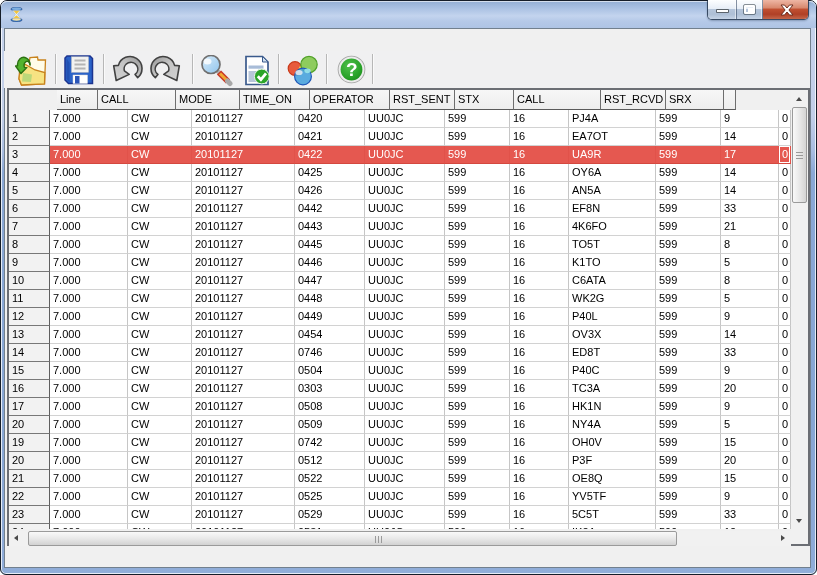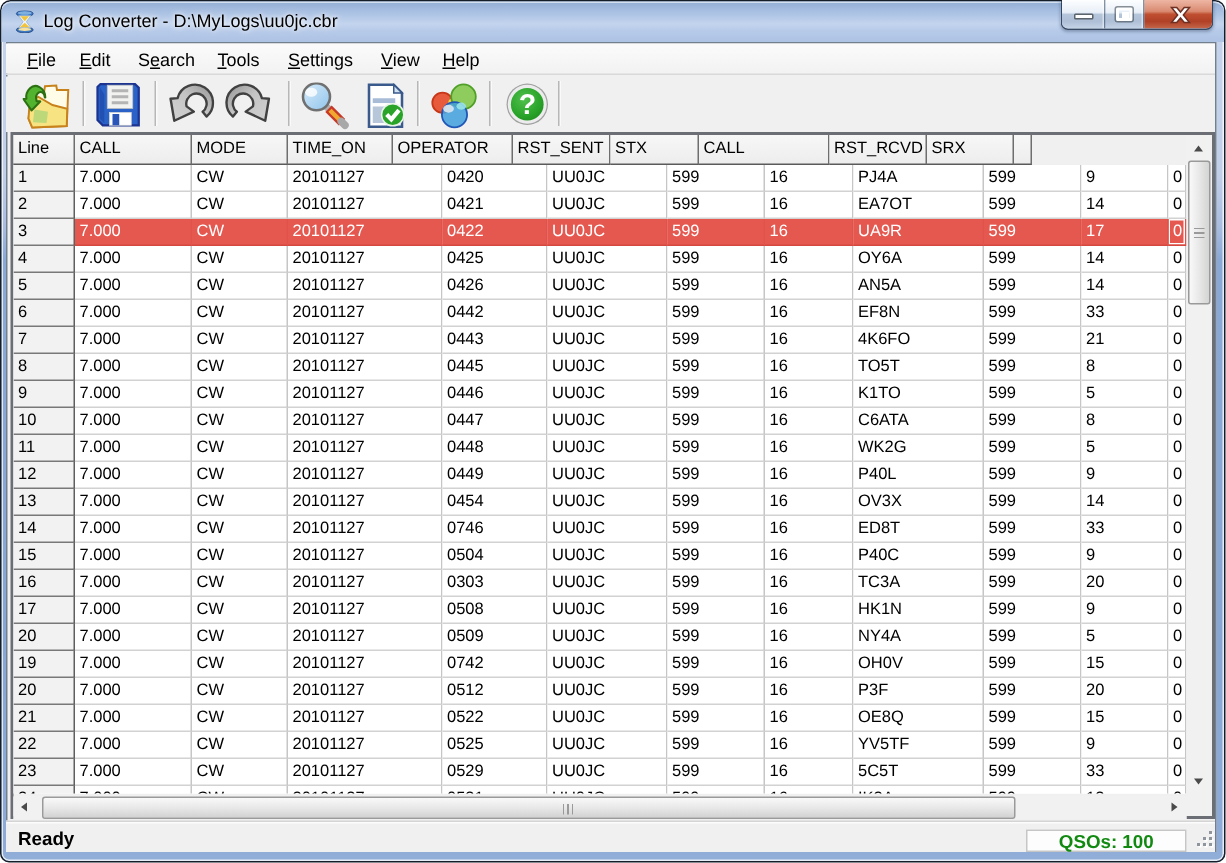--- a/index.html
+++ b/index.html
@@ -46,21 +46,21 @@
   font-size:12px; color:#000; }
 .mi { position:absolute; top:4px; }
 .mi u { text-decoration:underline; }
 
 #toolbar { position:absolute; left:4px; top:51px; width:806px; height:37px; background:#f0f0f1; }
 .tbi { position:absolute; top:4px; }
 .tsep { position:absolute; top:3px; width:1px; height:30px; background:#b7b7b7; box-shadow:1px 0 0 #fafafa; }
 
 #grid { position:absolute; left:7px; top:88px; width:803px; height:458px; background:#f0f0f0;
   border:2px solid #6b6e74; }
-#ghead { position:absolute; left:0; top:0; height:20px; display:flex; }
+#ghead { position:absolute; left:0; top:0; height:20px; display:flex;padding-left:48px; }
 .hc { height:20px; background:linear-gradient(180deg,#f7f7f7 0%,#f1f1f1 60%,#ededed 100%);
   border-right:1px solid #6e6e6e; border-bottom:1px solid #5a5a5a;
   font-size:11px; color:#000; padding-left:3px; line-height:19px; white-space:nowrap; overflow:hidden; }
 #gbody { position:absolute; left:0; top:20px; width:782px; height:419px; overflow:hidden; background:#fff; }
 .row { display:flex; height:18px; }
 .c { height:18px; background:#fff; border-right:1px solid #c6c6c6; border-bottom:1px solid #d2d2d2;
   font-size:11px; color:#000; padding-left:3px; line-height:17px; white-space:nowrap; overflow:hidden; }
 .c.lc { background:#f2f2f2; border-right:1px solid #5f5f5f; border-bottom:1px solid #787878; }
 .row.red .c { background:#e55850; color:#fff; border-right-color:#e1524a; border-bottom-color:#d4483f; }
 .row.red .c.lc { background:#f2f2f2; color:#000; border-right:1px solid #5f5f5f; border-bottom:1px solid #787878; }
@@ -98,44 +98,34 @@
 <div id="titlebar"></div>
 <svg id="apicon" viewBox="0 0 13 15">
   <ellipse cx="6.5" cy="2.1" rx="5.6" ry="2" fill="#3a78c4" stroke="#1c3e77" stroke-width="0.5"></ellipse>
   <ellipse cx="6.5" cy="1.7" rx="4.6" ry="1.2" fill="#7fb0e0"></ellipse>
   <ellipse cx="6.5" cy="12.9" rx="5.6" ry="2" fill="#3a78c4" stroke="#1c3e77" stroke-width="0.5"></ellipse>
   <path d="M2.4 3.5 L10.6 3.5 L7.6 7.5 L10.6 11.5 L2.4 11.5 L5.4 7.5 Z" fill="#eef4fa" stroke="#9ab4d0" stroke-width="0.6"></path>
   <path d="M3.6 3.8 L9.4 3.8 L6.5 7.2 Z" fill="#f2c43c"></path>
   <path d="M6.5 8.2 L9.8 11.2 L3.2 11.2 Z" fill="#f2c43c"></path>
   <ellipse cx="6.5" cy="12.6" rx="4.2" ry="1.1" fill="#f8e2a0"></ellipse>
 </svg>
-<div id="title">Log Converter - D:\MyLogs\uu0jc.cbr</div>
 <div id="caps">
   <div class="cap min">
         <div class="glyph-min"></div>
       </div>
   <div class="cap max">
         <div class="glyph-max"></div>
       </div>
   <div class="cap close">
         <svg width="45" height="20" viewBox="0 0 45 20" style="position:absolute;left:0;top:0">
     <path transform="translate(1.5,0.5)" d="M16.5 4.5 L20 4.5 L22.5 7.5 L25 4.5 L28.5 4.5 L24.4 9.5 L28.5 14.5 L25 14.5 L22.5 11.5 L20 14.5 L16.5 14.5 L20.6 9.5 Z" fill="#fff" stroke="#6e3022" stroke-width="1"></path>
   </svg>
       </div>
 </div>
 <div id="client"></div>
-<div id="menubar">
-  <span class="mi" style="left:14px"><u>F</u>ile</span>
-  <span class="mi" style="left:49px"><u>E</u>dit</span>
-  <span class="mi" style="left:88px">S<u>e</u>arch</span>
-  <span class="mi" style="left:141px"><u>T</u>ools</span>
-  <span class="mi" style="left:188px"><u>S</u>ettings</span>
-  <span class="mi" style="left:250px"><u>V</u>iew</span>
-  <span class="mi" style="left:291px"><u>H</u>elp</span>
-</div>
 <div id="toolbar">
   <svg class="tbi" style="left:11px" width="33" height="32" viewBox="0 0 33 32">
     <path d="M4 24 L6.5 7 L14.5 5.5 L15 2.5 L22.5 2 L23 5 L30.5 5 L29.5 29 L6.5 30 Z" fill="#fffce8" stroke="#c8821c" stroke-width="1.3"></path>
     <path d="M4 24 L4.8 12.5 L10.5 9.5 L20 15 L29.8 17.5 L29.5 29 L6.5 30 Z" fill="#f7e382" stroke="#c8821c" stroke-width="1.3"></path>
     <path d="M8 18 L17 19.5 L16 27 L7 26.5 Z" fill="#b2d678" opacity="0.85"></path>
     <path d="M15.2 10 C15 3 8.5 0.5 5 3.8 C3 5.8 2.2 8.5 2.6 10.8 L0.6 11 L6 18.6 L11.8 12.6 L9.4 12.4 C8.6 9.8 9.4 7.6 11 6.6 C12.6 5.8 14.6 6.8 14.9 10 Z" fill="#52b42e" stroke="#2c7012" stroke-width="1.4" stroke-linejoin="round"></path>
   </svg>
   <div class="tsep" style="left:51px"></div>
   <svg class="tbi" style="left:60px" width="30" height="30" viewBox="0 0 30 30">
     <path d="M3 1 L26 1 L28.5 3.5 L28.5 28.5 L4.5 28.5 L1 25 L1 3 Z" fill="#2a62c8" stroke="#1c3490" stroke-width="1.5"></path>
@@ -576,24 +566,12 @@
     <div class="sbtn" style="top:0;height:15px">
           <div class="tri left"></div>
         </div>
     <div id="hthumb"></div>
     <div class="sbtn" style="top:0;left:765px;height:15px">
           <div class="tri right"></div>
         </div>
   </div>
   <div id="corner"></div>
 </div>
-<div id="status">
-  <div id="ready">Ready</div>
-  <div id="qsos">QSOs: 100</div>
-  <div id="grip">
-        <i style="left:12px;top:0"></i>
-        <i style="left:12px;top:4px"></i>
-        <i style="left:12px;top:8px"></i>
-        <i style="left:8px;top:4px"></i>
-        <i style="left:8px;top:8px"></i>
-        <i style="left:4px;top:8px"></i>
-      </div>
-</div>
 </div>
 </body></html>

